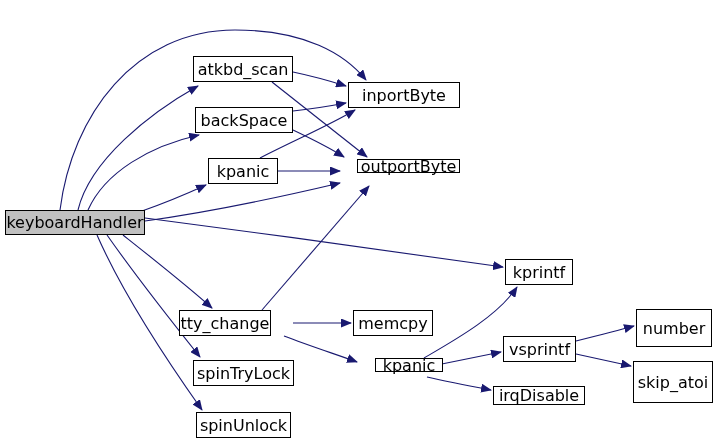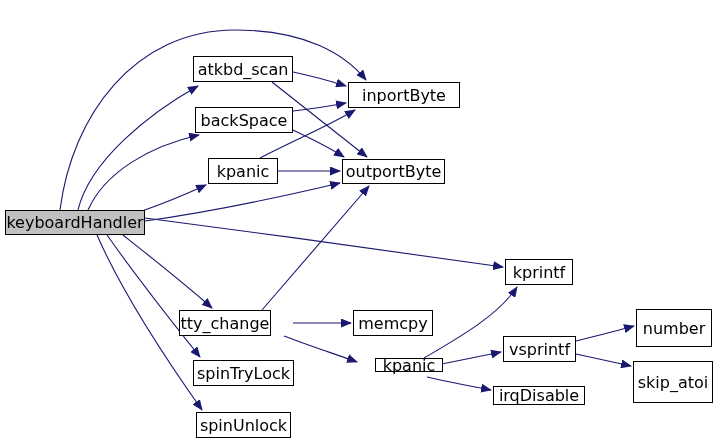--- a/index.html
+++ b/index.html
@@ -97,21 +97,21 @@
   <div class="node highlight" style="left:5px;top:210px;width:140px;height:25px">keyboardHandler</div>
 
   <div class="node" style="left:193px;top:56px;width:100px;height:26px">atkbd_scan</div>
 
   <div class="node" style="left:195px;top:107px;width:98px;height:26px">backSpace</div>
 
   <div class="node" style="left:208px;top:158px;width:70px;height:26px">kpanic</div>
 
   <div class="node" style="left:348px;top:82px;width:112px;height:26px">inportByte</div>
 
-  <div class="node" style="left:342px;top:159px;width:103px;height:25px">outportByte</div>
+  <div class="node" style="left:357px;top:159px;width:103px;height:14px">outportByte</div>
 
   <div class="node" style="left:505px;top:259px;width:68px;height:26px">kprintf</div>
 
   <div class="node" style="left:179px;top:310px;width:92px;height:26px">tty_change</div>
 
   <div class="node" style="left:193px;top:360px;width:101px;height:26px">spinTryLock</div>
 
   <div class="node" style="left:353px;top:310px;width:80px;height:26px">memcpy</div>
 
   <div class="node" style="left:196px;top:412px;width:95px;height:26px">spinUnlock</div>

